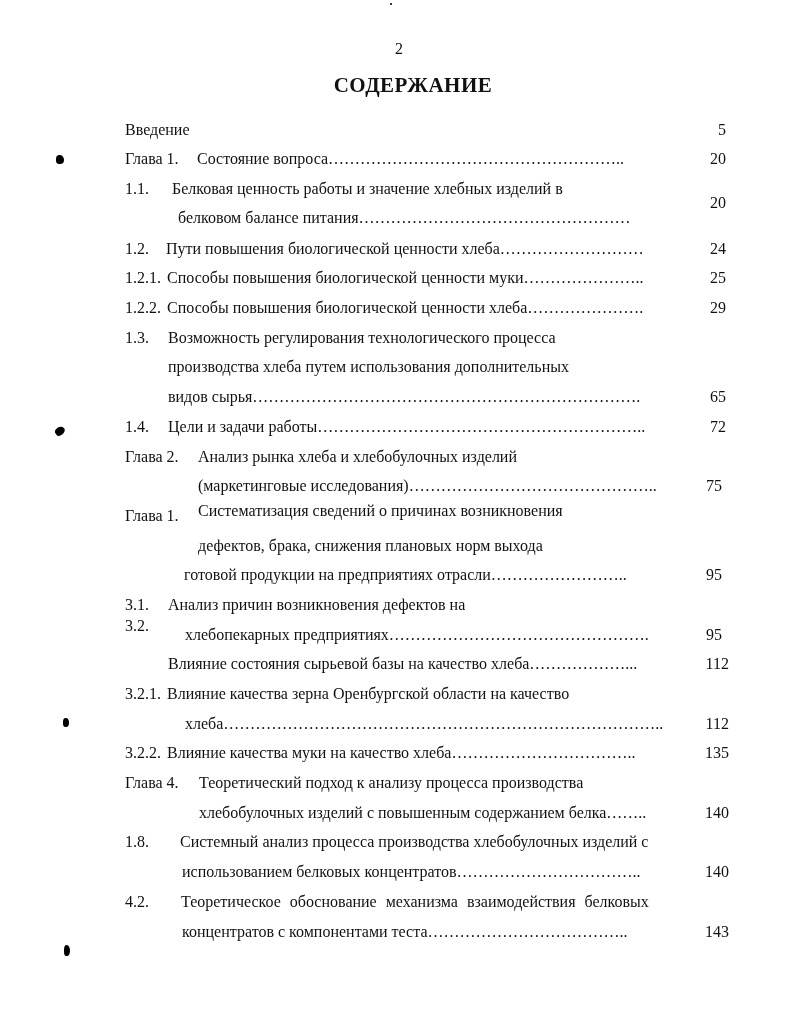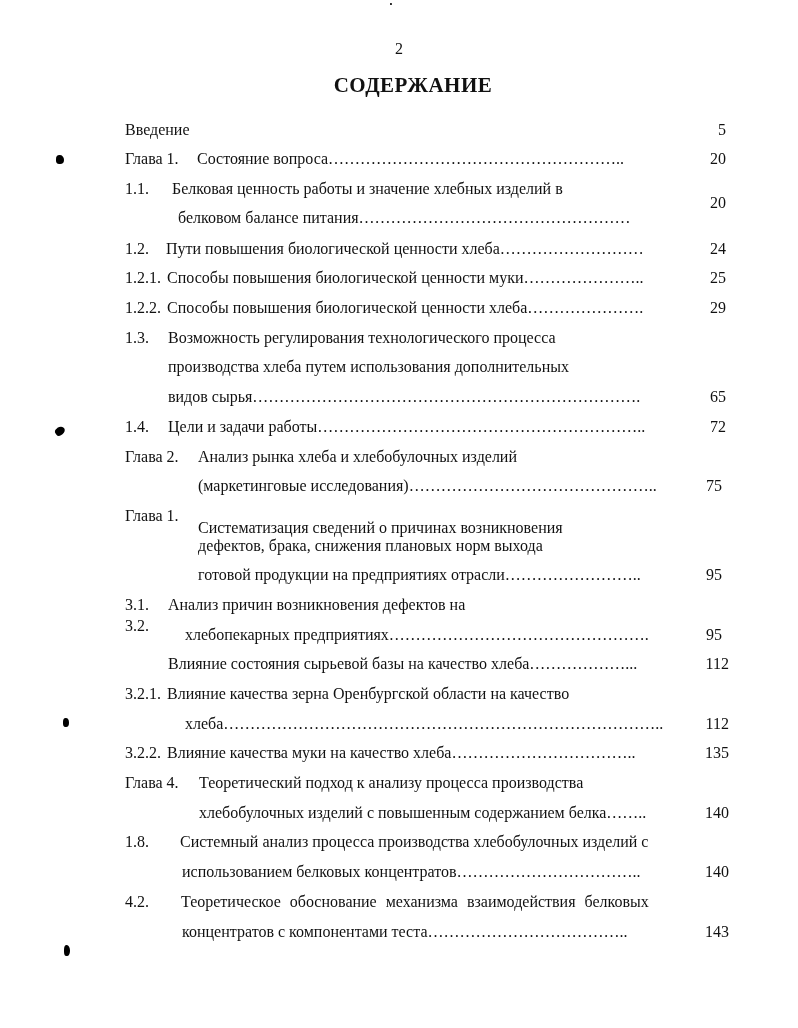--- a/index.html
+++ b/index.html
@@ -52,23 +52,23 @@
   <div class="ln" style="top:417px;left:125px">1.4.</div>
   <div class="ln" style="top:417px;left:168px">Цели и задачи работы……………………………………………………..</div>
   <div class="pg" style="top:417px;left:676px">72</div>
 
   <div class="ln" style="top:447px;left:125px">Глава 2.</div>
   <div class="ln" style="top:447px;left:198px">Анализ рынка хлеба и хлебобулочных изделий</div>
   <div class="ln" style="top:476px;left:198px">(маркетинговые исследования)………………………………………..</div>
   <div class="pg" style="top:476px;left:672px">75</div>
 
   <div class="ln" style="top:506px;left:125px">Глава 1.</div>
-  <div class="ln" style="top:518px;left:198px">Систематизация сведений о причинах возникновения</div>
+  <div class="ln" style="top:501px;left:198px">Систематизация сведений о причинах возникновения</div>
   <div class="ln" style="top:536px;left:198px">дефектов, брака, снижения плановых норм выхода</div>
-  <div class="ln" style="top:565px;left:198px">готовой продукции на предприятиях отрасли……………………..</div>
+  <div class="ln" style="top:565px;left:184px">готовой продукции на предприятиях отрасли……………………..</div>
   <div class="pg" style="top:565px;left:672px">95</div>
 
   <div class="ln" style="top:595px;left:125px">3.1.</div>
   <div class="ln" style="top:595px;left:168px">Анализ причин возникновения дефектов на</div>
   <div class="ln" style="top:625px;left:185px">хлебопекарных предприятиях………………………………………….</div>
   <div class="pg" style="top:625px;left:672px">95</div>
 
   <div class="ln" style="top:616px;left:125px">3.2.</div>
   <div class="ln" style="top:654px;left:168px">Влияние состояния сырьевой базы на качество хлеба………………...</div>
   <div class="pg" style="top:654px;left:679px">112</div>

